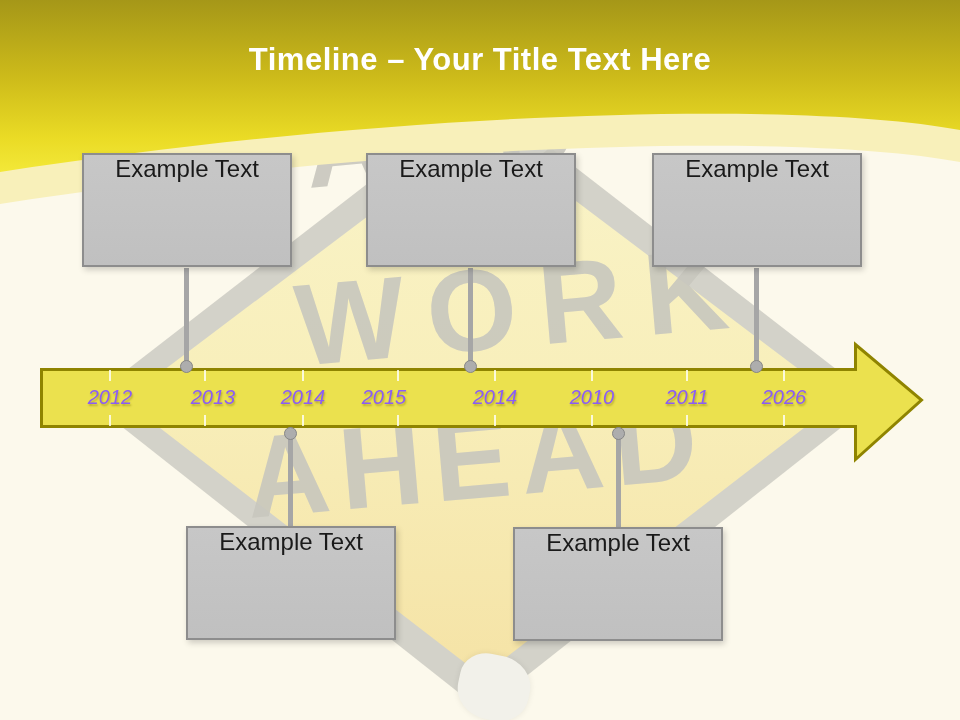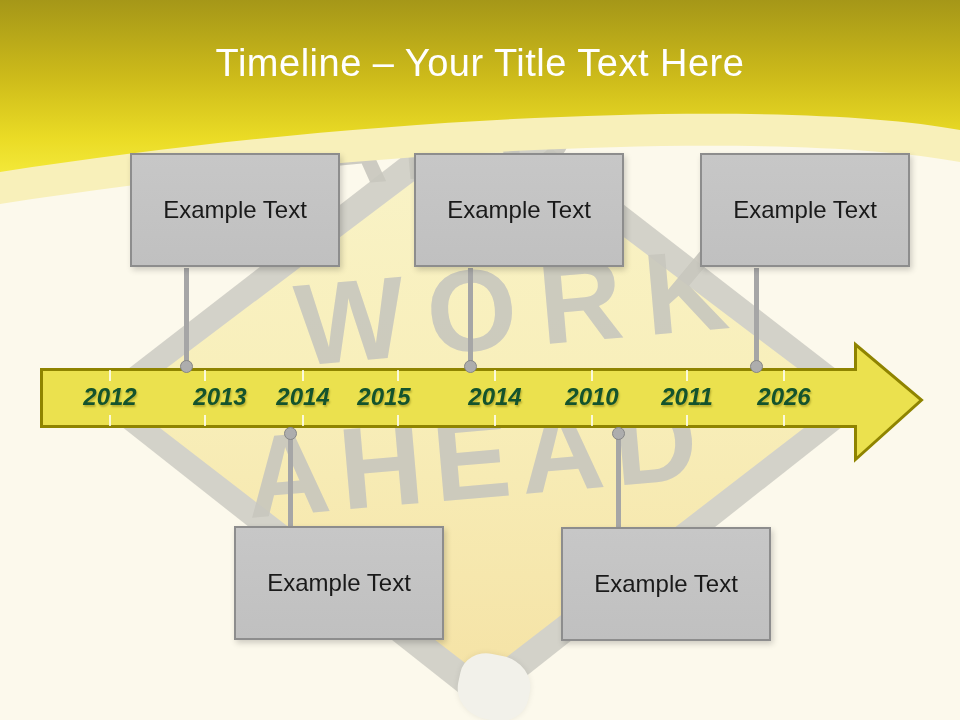--- a/index.html
+++ b/index.html
@@ -30,46 +30,46 @@
   .wm3{left:245px; top:400px; font-size:116px; letter-spacing:10px;}
   .figure-blob{
     position:absolute; left:458px; top:655px; width:72px; height:65px;
     background:#f2f1ea; border-radius:38% 46% 42% 46%;
     transform:rotate(12deg); box-shadow:0 0 6px rgba(0,0,0,.08);
   }
   
   .band-svg{position:absolute; left:0; top:0;}
   .slide-title{
     position:absolute; left:0; right:0; top:42px; text-align:center;
-    color:#ffffff; font-size:38px; font-weight:400; letter-spacing:.5px;
+    color:#ffffff; font-size:31px; font-weight:700; letter-spacing:.5px;
   }
   
   .arrow-svg{position:absolute; left:0; top:0;}
   .tick{
     position:absolute; width:2px; height:11px;
     background:rgba(255,255,255,.8);
   }
   .year{
     position:absolute; width:96px; top:383px; height:28px; line-height:28px;
-    text-align:center; color:#14532d; font-size:24px; font-weight:700;
+    text-align:center; color:#8b5cf6; font-size:20px; font-weight:400;
     font-style:italic; text-shadow:1px 2px 2px rgba(110,100,0,.4);
   }
   
   .conn{position:absolute; width:5px; background:#a6a6a6;}
   .dot{
     position:absolute; width:11px; height:11px; border-radius:50%;
     background:#adadad; border:1px solid #868686;
   }
   
   .textbox{
     position:absolute; width:206px; height:110px;
     background:linear-gradient(180deg,#c7c7c7 0%,#c0c0c0 100%);
     border:2px solid #8d8d8d;
     box-shadow:2px 3px 6px rgba(0,0,0,.18);
-    display:flex; align-items:center; justify-content:center;margin-left:48px;
+    display:flex; align-items:flex-start; justify-content:center;
   }
   .textbox span{color:#1a1a1a; font-size:24px;}
   .b1{left:82px;  top:153px;}
   .b3{left:366px; top:153px;}
   .b5{left:652px; top:153px;}
   .b2{left:186px; top:526px;}
   .b4{left:513px; top:527px;}
 </style>
 </head>
 <body>
@@ -112,21 +112,21 @@
   <div class="tick" style="left:109px;top:415px"></div>
   <div class="tick" style="left:204px;top:415px"></div>
   <div class="tick" style="left:302px;top:415px"></div>
   <div class="tick" style="left:397px;top:415px"></div>
   <div class="tick" style="left:494px;top:415px"></div>
   <div class="tick" style="left:591px;top:415px"></div>
   <div class="tick" style="left:686px;top:415px"></div>
   <div class="tick" style="left:783px;top:415px"></div>
 
   <div class="year" style="left:62px">2012</div>
-  <div class="year" style="left:172px">2013</div>
+  <div class="year" style="left:165px">2013</div>
   <div class="year" style="left:255px">2014</div>
   <div class="year" style="left:336px">2015</div>
   <div class="year" style="left:447px">2014</div>
   <div class="year" style="left:544px">2010</div>
   <div class="year" style="left:639px">2011</div>
   <div class="year" style="left:736px">2026</div>
 
   <div class="conn" style="left:184px;top:268px;height:100px"></div>
   <div class="conn" style="left:468px;top:268px;height:100px"></div>
   <div class="conn" style="left:754px;top:268px;height:100px"></div>

